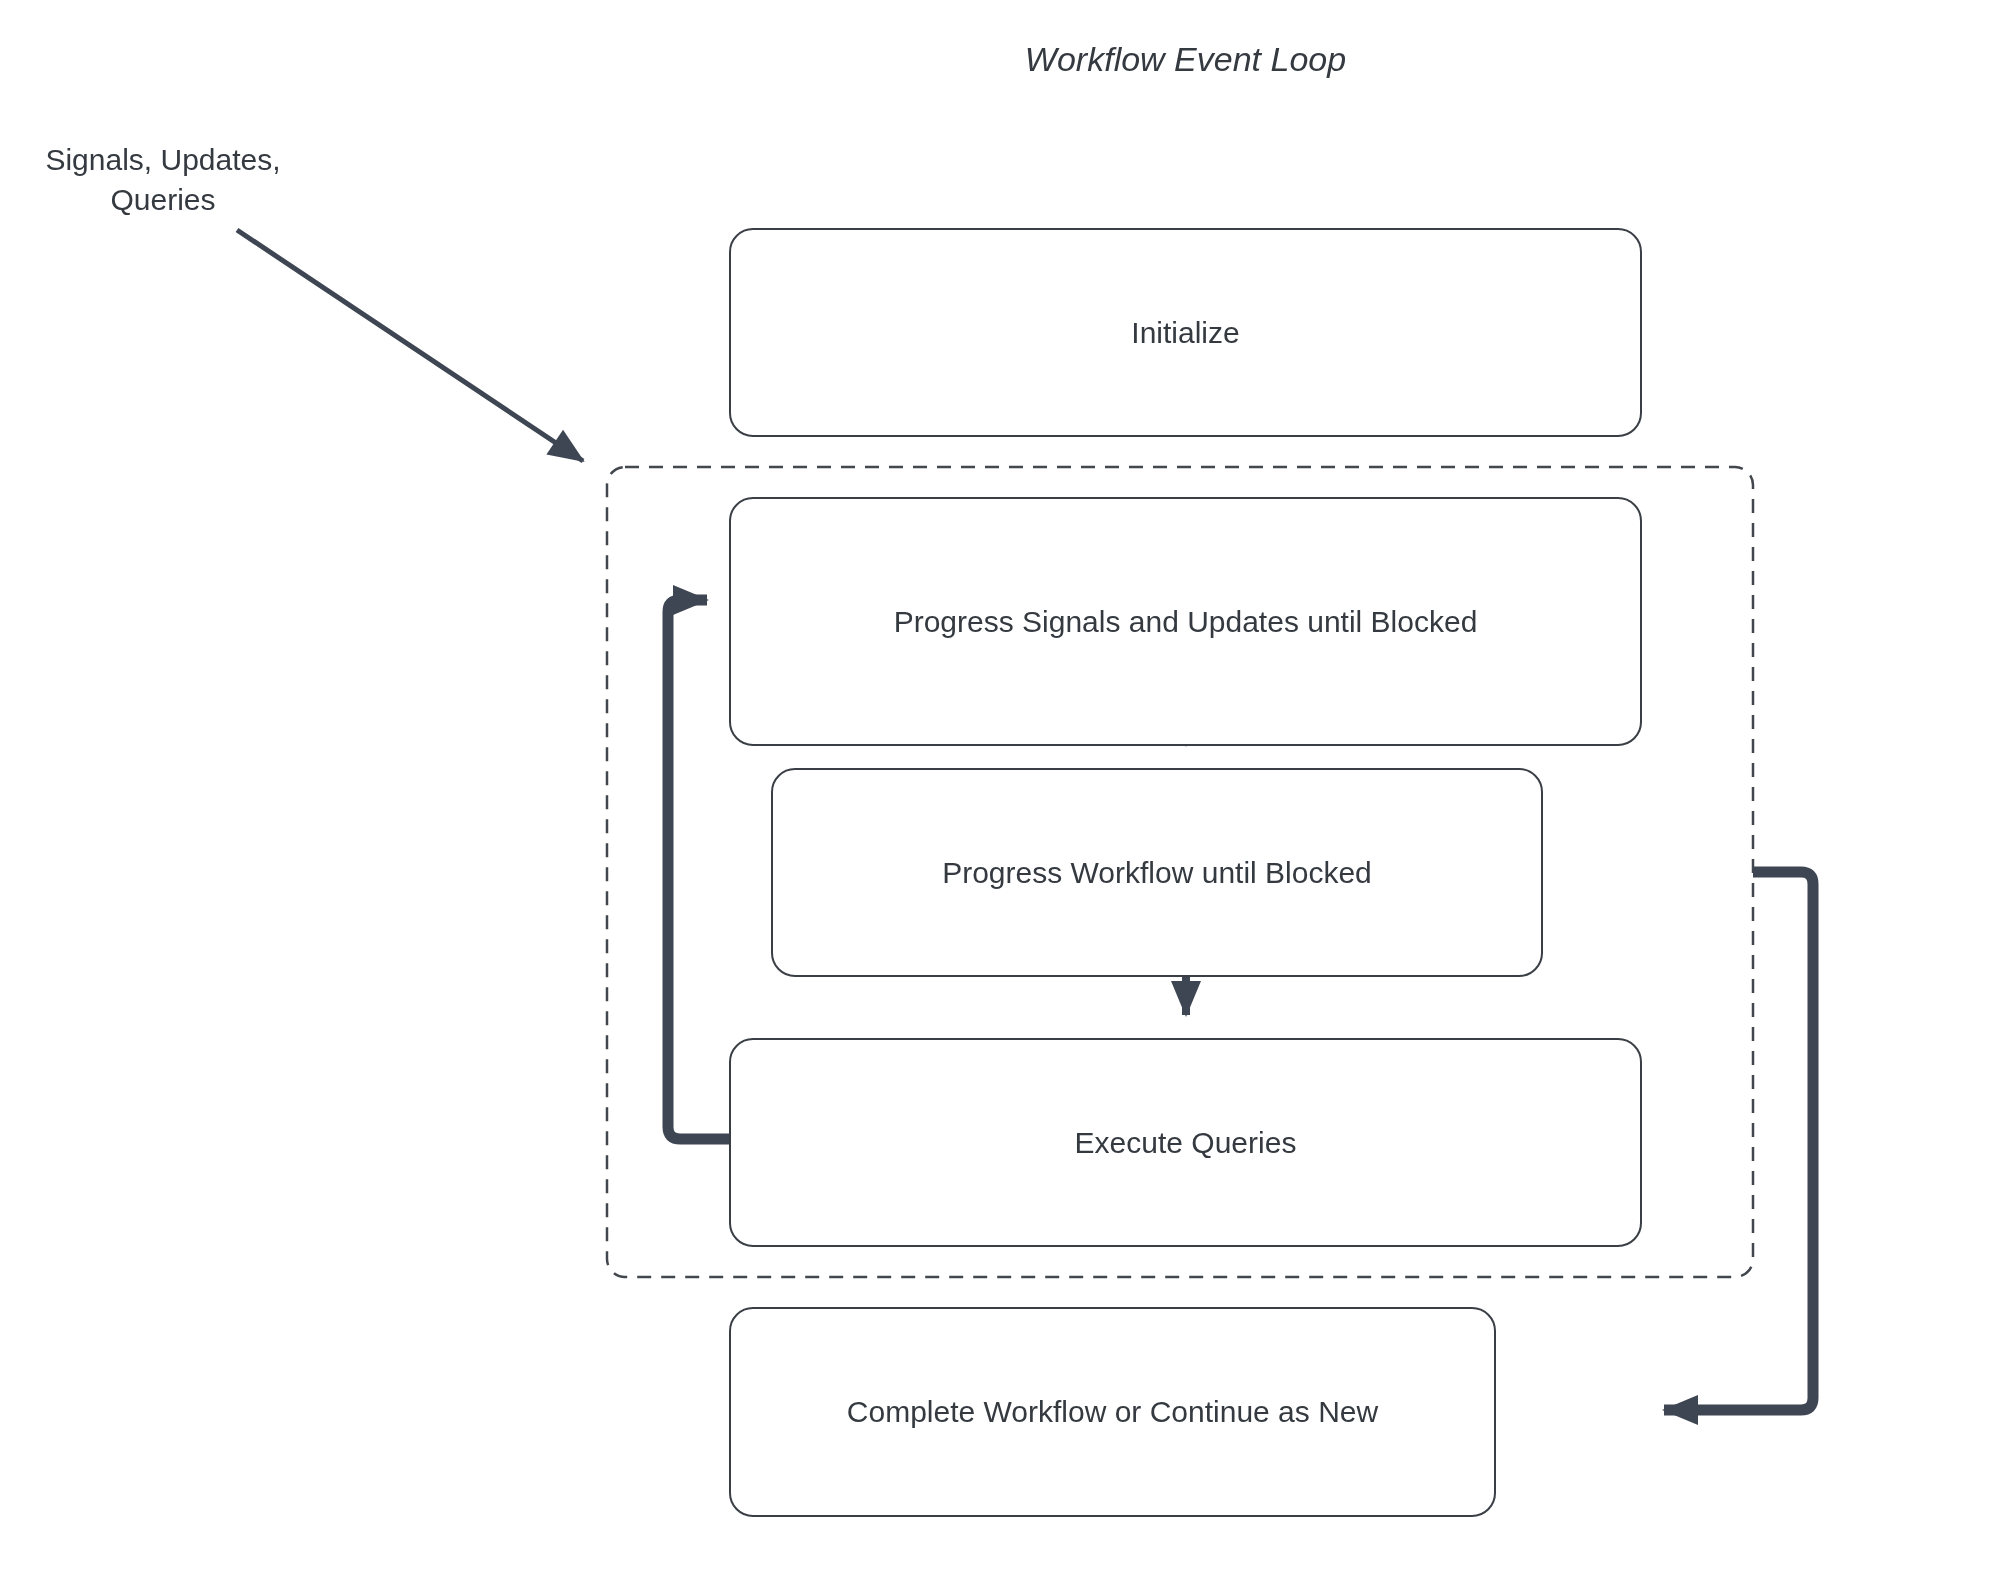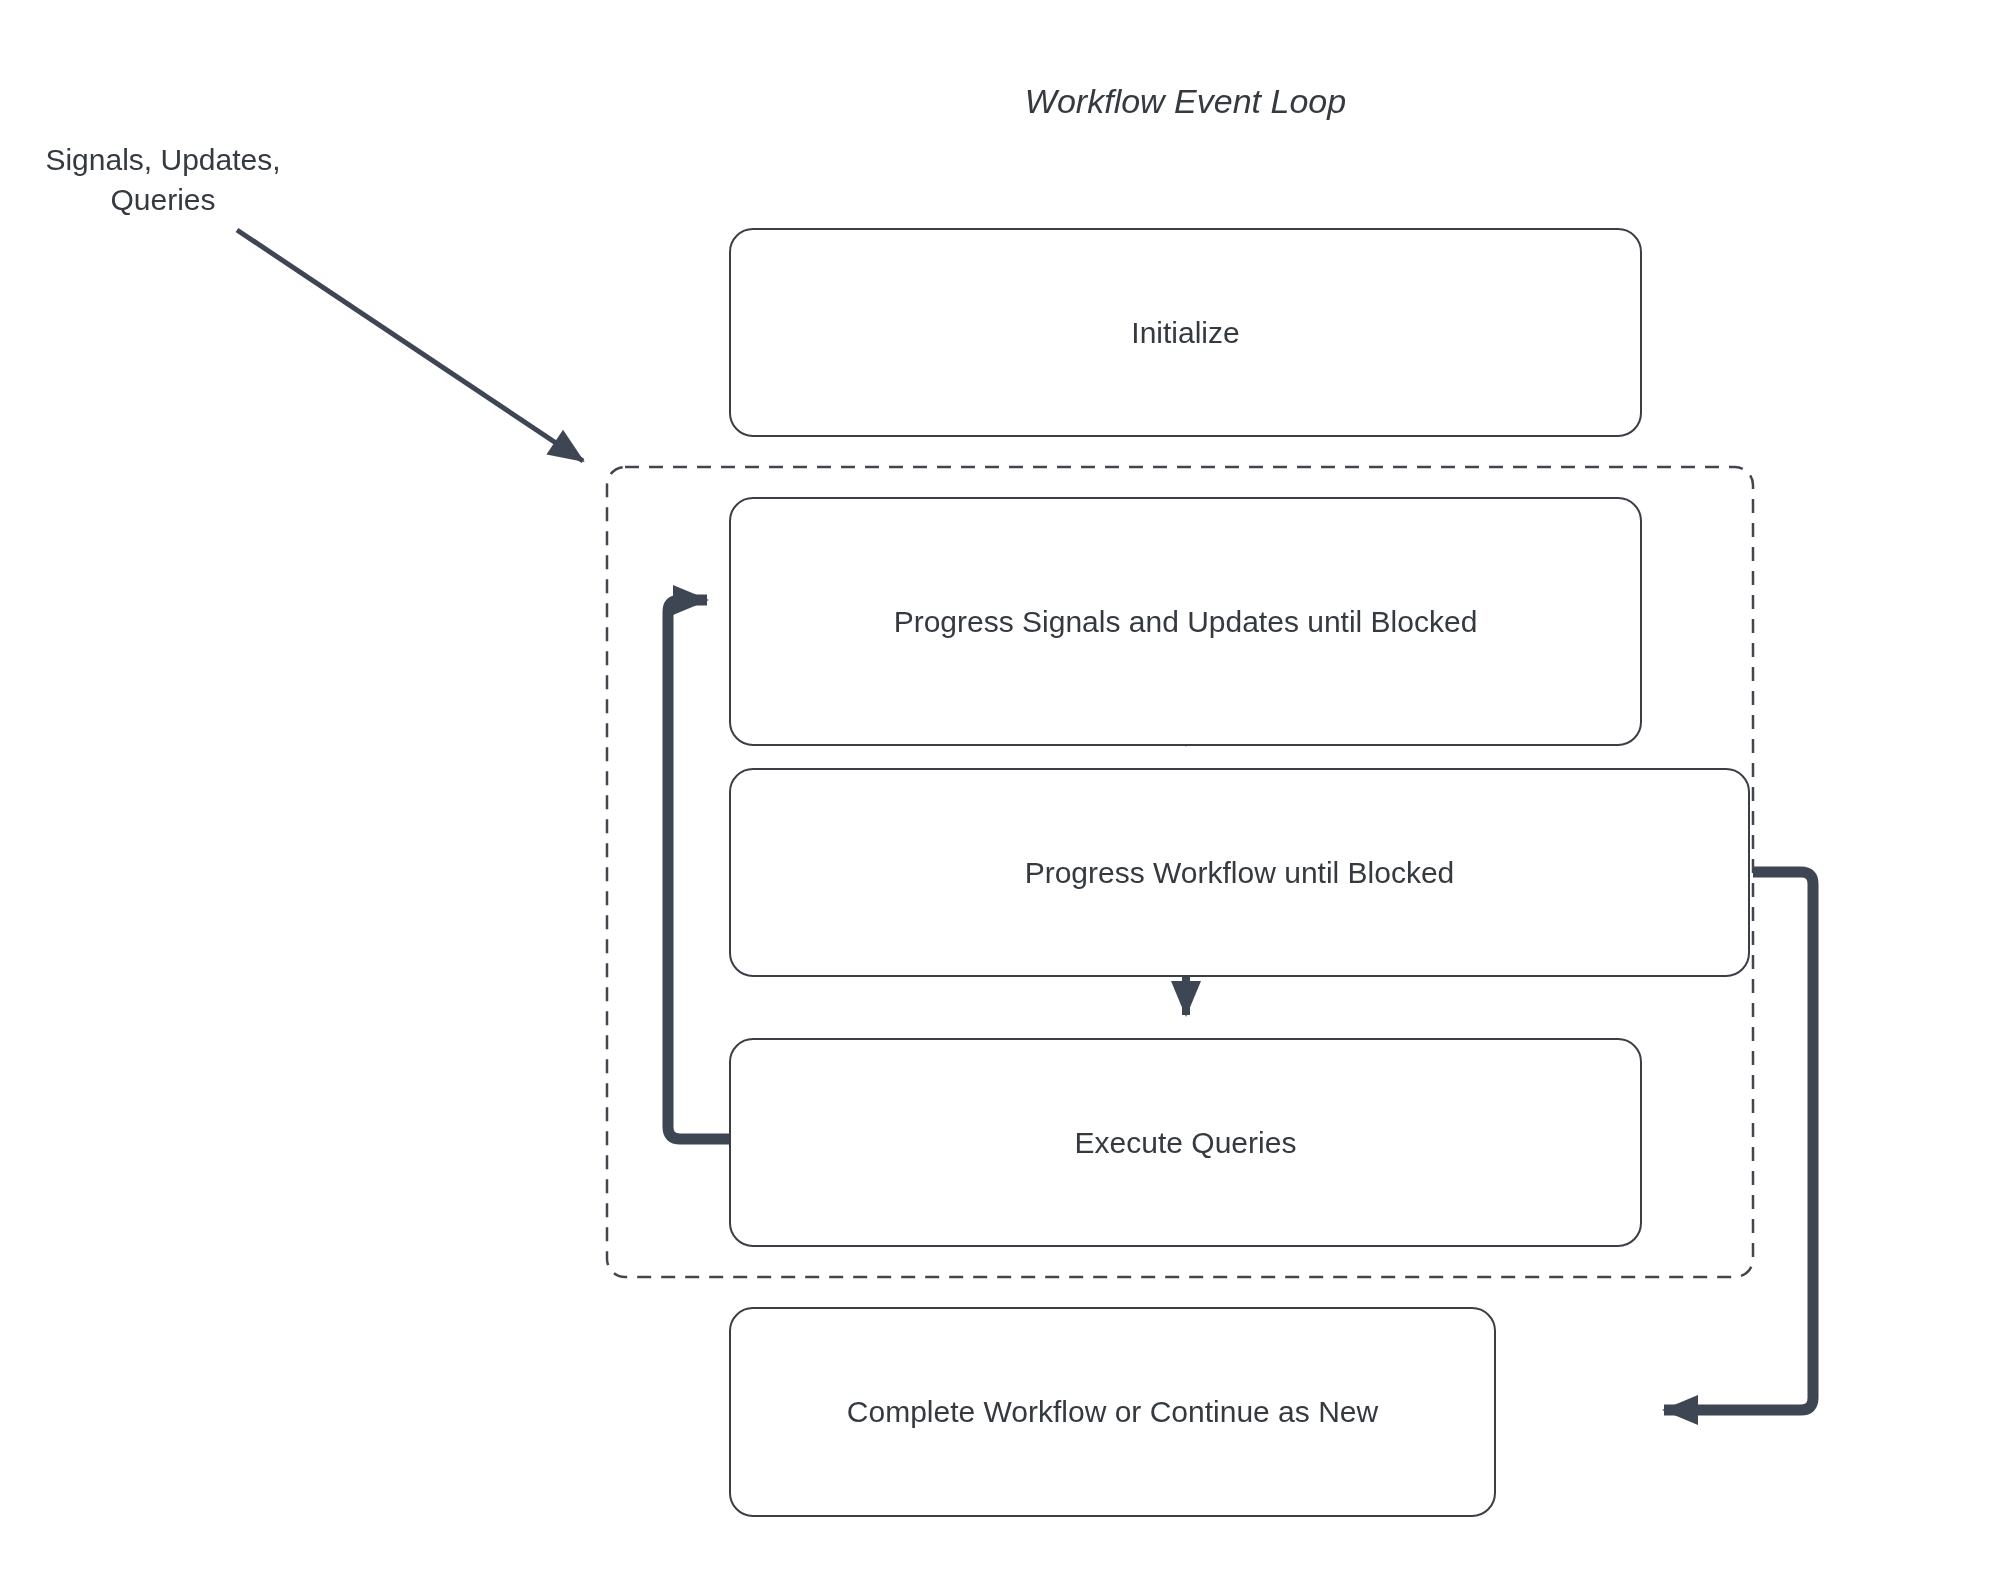--- a/index.html
+++ b/index.html
@@ -63,21 +63,20 @@
   }
   .diagram-title {
     position: absolute;
     left: 729px;
     top: 40px;
     width: 913px;
     text-align: center;
     font-size: 34px;
     font-style: italic;
     color: var(--text);
-    margin-top: 42px;
   }
   .annotation {
     position: absolute;
     left: 18px;
     top: 140px;
     width: 290px;
     text-align: center;
     font-size: 30px;
     line-height: 40px;
     color: var(--text);
@@ -111,19 +110,19 @@
 
   <div class="diagram-title">Workflow Event Loop</div>
 
   <div class="annotation">Signals, Updates,
 Queries</div>
 
   <div class="node" style="left:729px; top:228px; width:913px; height:209px;">Initialize</div>
 
   <div class="node" style="left:729px; top:497px; width:913px; height:249px;">Progress Signals and Updates until Blocked</div>
 
-  <div class="node" style="left:729px; top:768px; width:1021px; height:209px;">Progress Workflow until Blocked</div>
+  <div class="node" style="left:771px; top:768px; width:772px; height:209px;">Progress Workflow until Blocked</div>
 
   <div class="node" style="left:729px; top:1038px; width:913px; height:209px;">Execute Queries</div>
 
   <div class="node" style="left:729px; top:1307px; width:767px; height:210px;">Complete Workflow or Continue as New</div>
 
 </div>
 
 </body></html>

